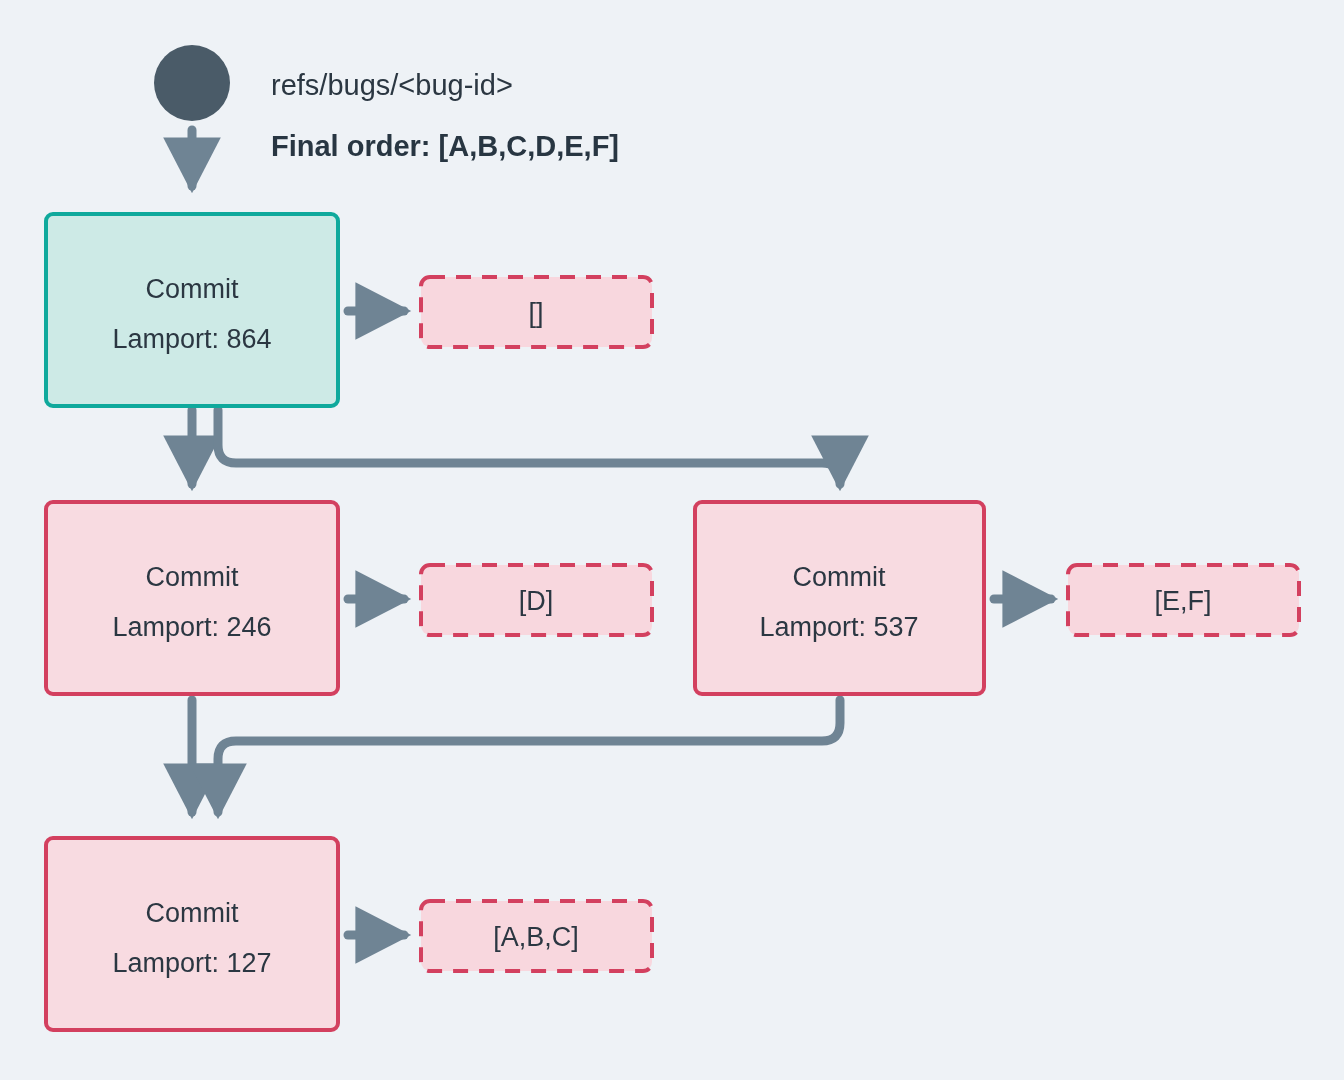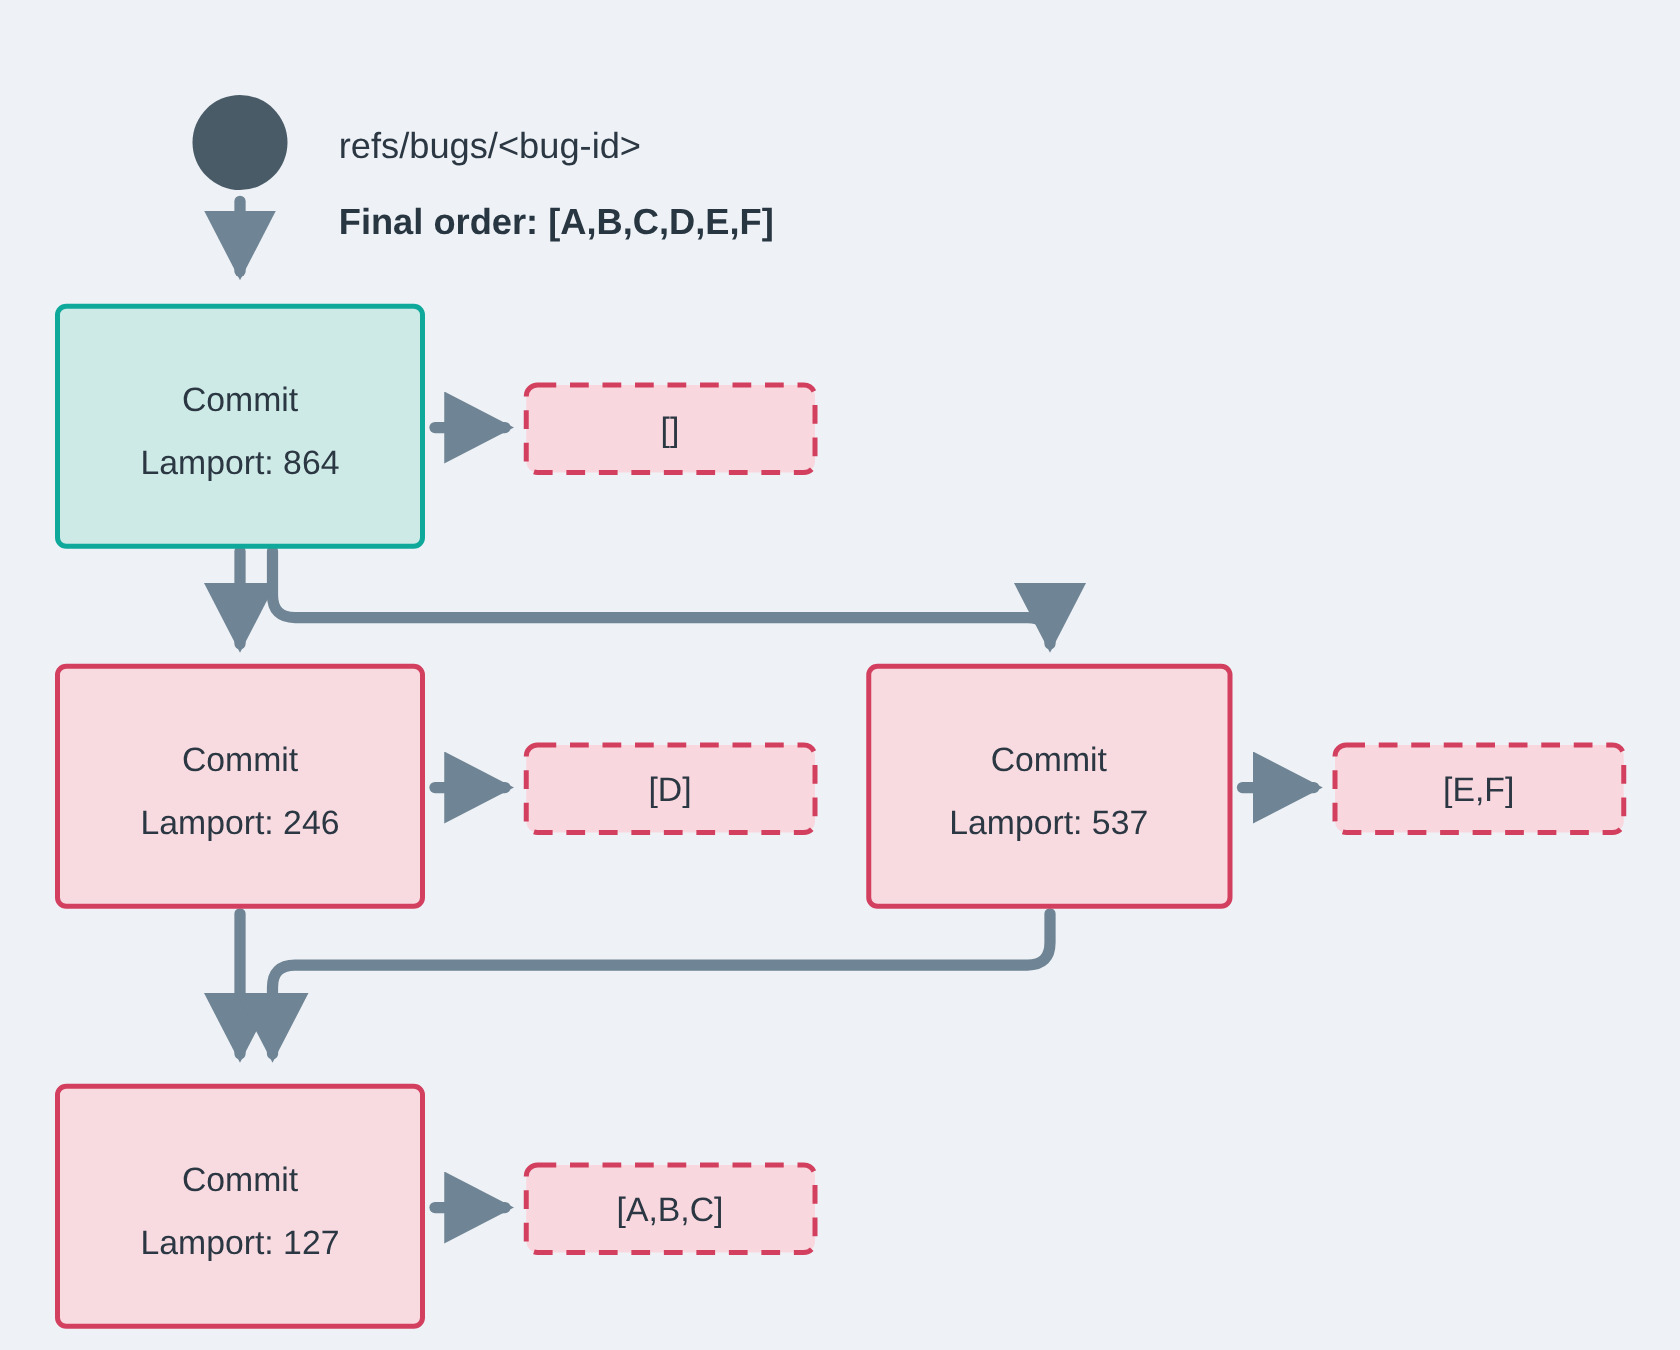--- a/index.html
+++ b/index.html
@@ -10,21 +10,20 @@
     width: 1344px;
     height: 1080px;
     background: #eef2f6;
     font-family: "Liberation Sans", "DejaVu Sans", sans-serif;
     overflow: hidden;
   }
   #diagram-root {
     position: relative;
     width: 1344px;
     height: 884px;
-    margin-top: 31px;
   }
   svg.diagram {
     display: block;
     width: 1344px;
     height: 1080px;
   }
   .node-text {
     font-family: "Liberation Sans", "DejaVu Sans", sans-serif;
     font-size: 27px;
     fill: #2b3742;

